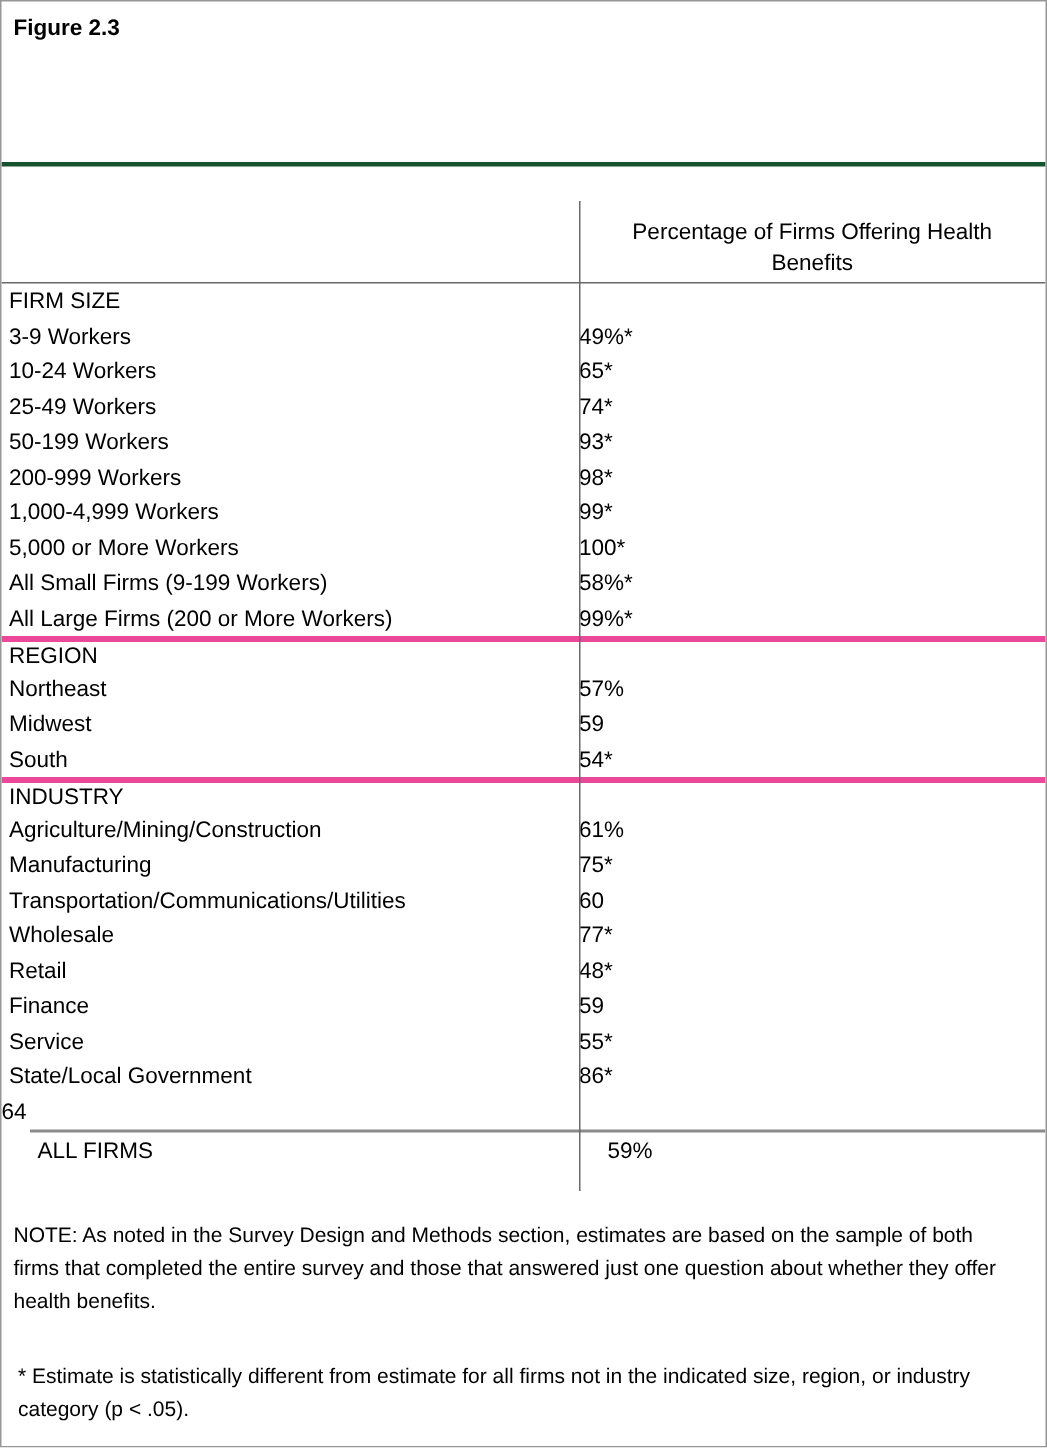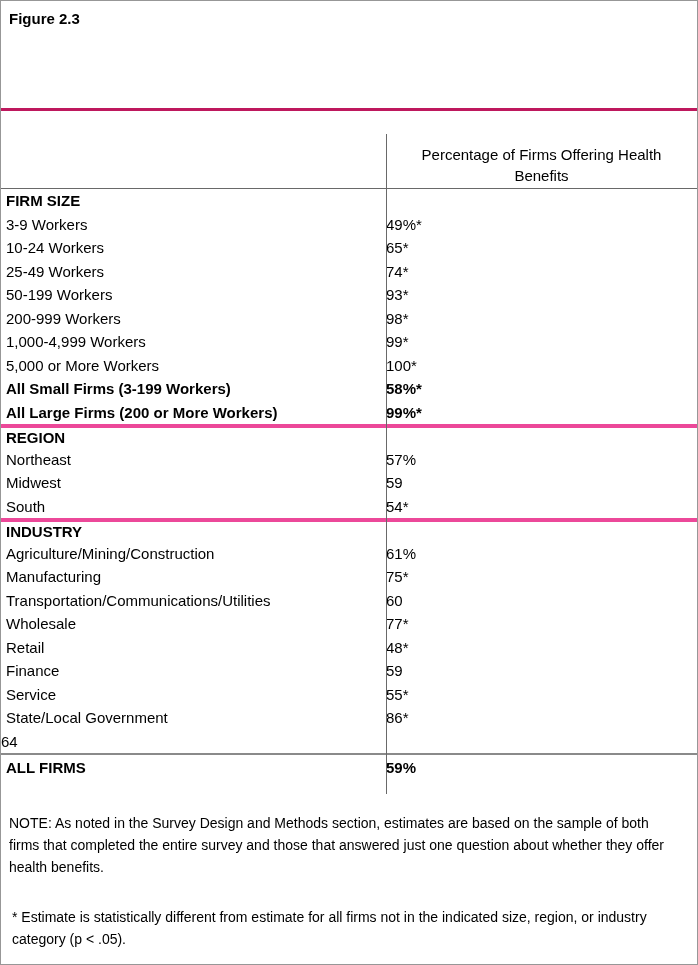--- a/index.html
+++ b/index.html
@@ -13,21 +13,21 @@
     color: #000000;
     font-family: "Liberation Sans", "DejaVu Sans", sans-serif;
     overflow: hidden;
   }
 
   
   .title-block {
     box-sizing: border-box;
     height: 110px;
     padding: 9px 8px 0 8px;
-    border-bottom: 3px solid #be185d;
+    border-bottom: 3px solid #14532d;
   }
   .figure-label {
     font-size: 15px;
     font-weight: bold;
     line-height: 18px;
   }
   .page-title {
     font-size: 17px;
     font-weight: bold;
     line-height: 30px;
@@ -65,22 +65,22 @@
     line-height: 21px;
     padding-bottom: 2px;
   }
 
   .trow {
     display: flex;
     align-items: center;
     height: 23.5px;
     box-sizing: border-box;
   }
-  .trow.section, .trow.total { font-weight: bold; }
-  .trow.allfirms { height: 27px; }
+  .trow.section, .trow.total { font-weight: normal; }
+  .trow.allfirms { height: 27px; margin-left: 19px; }
   .tlabel {
     width: 385px;
     box-sizing: border-box;
     padding-left: 5px;
     white-space: nowrap;
     overflow: hidden;
   }
   .trow.item .tlabel { font-weight: normal; }
   .tvalue { flex: 1; }
   .rule-thin  { border-top: 4px solid #ec4899; align-items: center; }
@@ -141,21 +141,21 @@
         </div>
         <div class="trow item">
           <div class="tlabel">1,000-4,999 Workers</div>
           <div class="tvalue">99*</div>
         </div>
         <div class="trow item">
           <div class="tlabel">5,000 or More Workers</div>
           <div class="tvalue">100*</div>
         </div>
         <div class="trow total">
-          <div class="tlabel">All Small Firms (3-199 Workers)</div>
+          <div class="tlabel">All Small Firms (9-199 Workers)</div>
           <div class="tvalue">58%*</div>
         </div>
         <div class="trow total">
           <div class="tlabel">All Large Firms (200 or More Workers)</div>
           <div class="tvalue">99%*</div>
         </div>
         <div class="trow section rule-thin">
           <div class="tlabel">REGION</div>
           <div class="tvalue"></div>
         </div>

